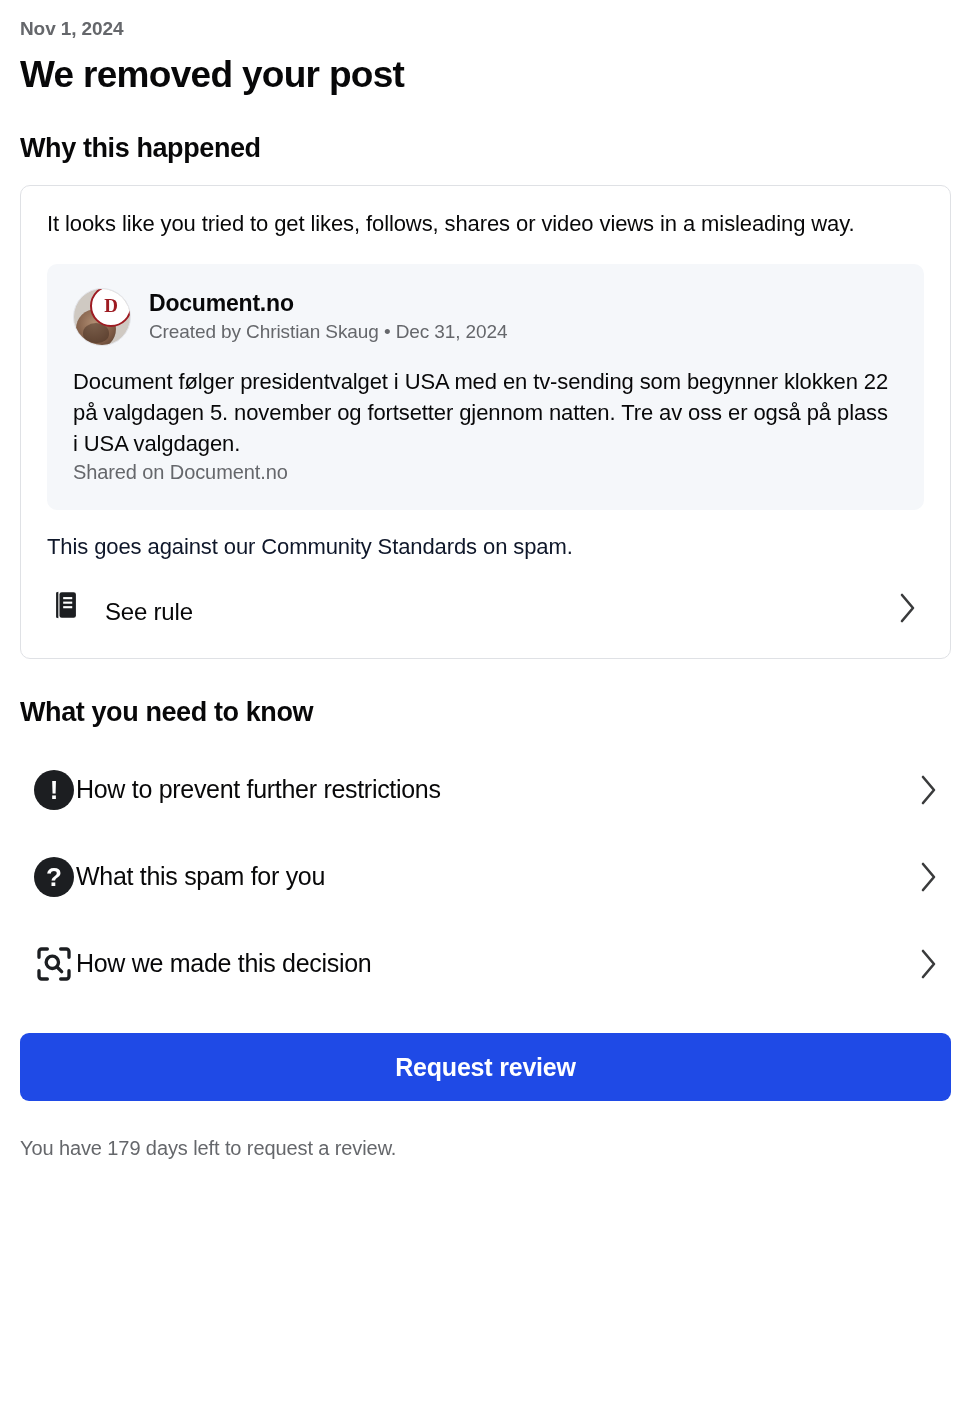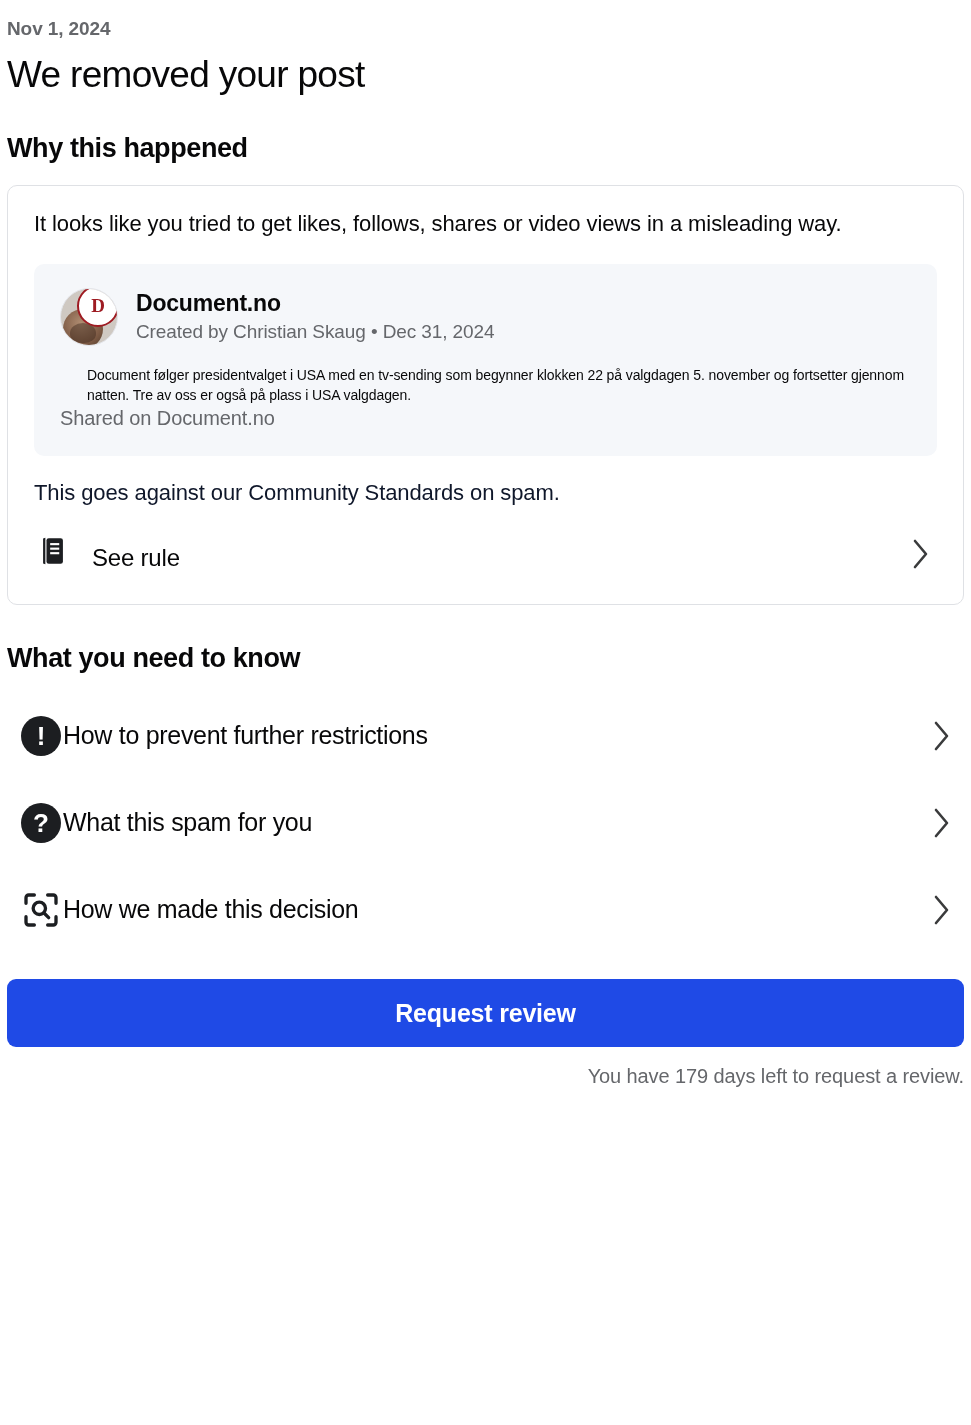--- a/index.html
+++ b/index.html
@@ -9,32 +9,32 @@
     background: #ffffff;
     font-family: "Liberation Sans", sans-serif;
     -webkit-font-smoothing: antialiased;
   }
   #page {
     width: 971px;
     height: 1425px;
     position: relative;
     background: #ffffff;
     overflow: hidden;
-    padding: 0 7px;
+    padding: 0 20px;
   }
   .date-label {
     color: #65676b;
     font-size: 19px;
     font-weight: bold;
     padding-top: 18px;
     letter-spacing: -0.1px;
   }
   .page-title {
     font-size: 37px;
-    font-weight: normal;
+    font-weight: bold;
     color: #080809;
     letter-spacing: -0.7px;
     margin-top: 14px;
     line-height: 1.12;
   }
   .section-title {
     font-size: 27px;
     font-weight: bold;
     color: #080809;
     letter-spacing: -0.4px;
@@ -117,25 +117,24 @@
     letter-spacing: -0.2px;
   }
   .post-meta {
     font-size: 19px;
     color: #65676b;
     margin-top: 4px;
     letter-spacing: -0.1px;
   }
   .post-body {
     margin-top: 20px;
-    font-size: 14px;
+    font-size: 22px;
     color: #080809;
     line-height: 1.42;
     letter-spacing: -0.1px;
-    margin-left: 27px;
   }
   .post-source {
     font-size: 20px;
     color: #65676b;
     margin-top: 2px;
     letter-spacing: -0.1px;
   }
   .standards-text {
     margin-top: 24px;
     font-size: 22px;
@@ -192,24 +191,24 @@
     border-radius: 9px;
     width: 100%;
     height: 68px;
     font-size: 25px;
     font-weight: bold;
     font-family: "Liberation Sans", sans-serif;
     letter-spacing: -0.2px;
     cursor: pointer;
   }
   .cta-note {
-    text-align: right;
+    text-align: left;
     color: #65676b;
     font-size: 20px;
-    margin-top: 18px;
+    margin-top: 36px;
     letter-spacing: -0.1px;
   }
   .dot-badge {
     width: 40px;
     height: 40px;
     border-radius: 50%;
     background: #1c1e21;
     color: #ffffff;
     font-size: 26px;
     font-weight: bold;

